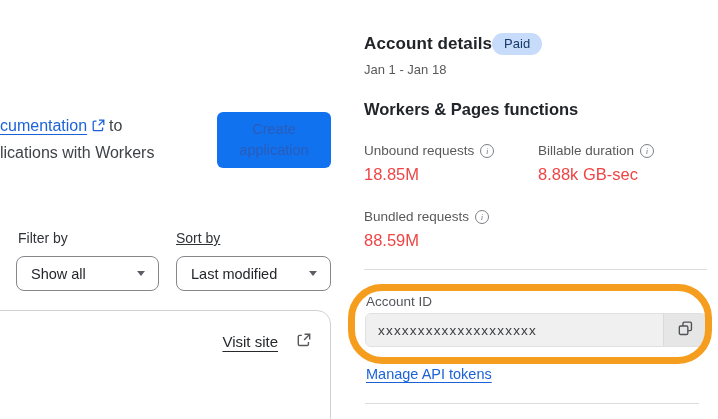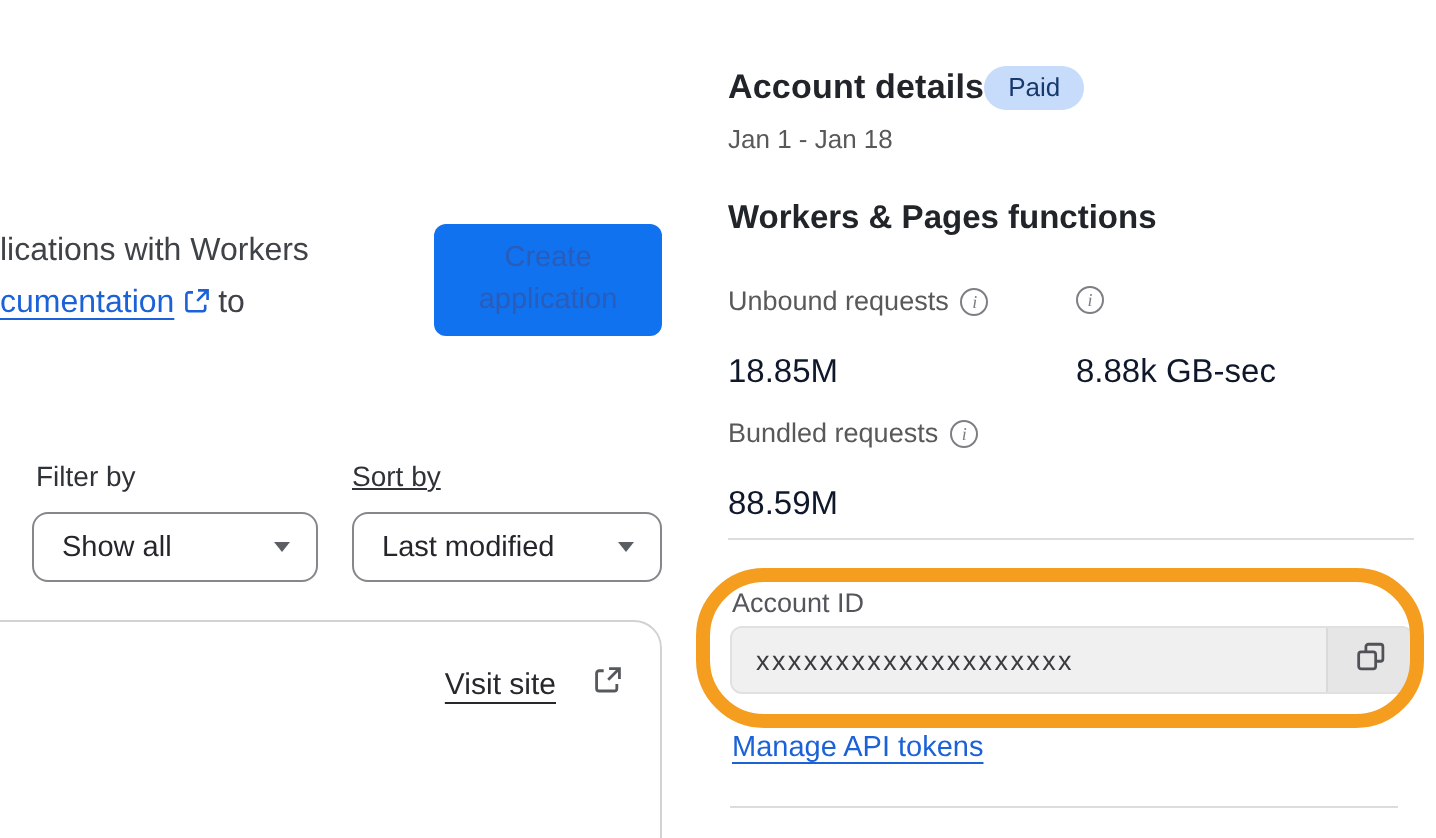--- a/index.html
+++ b/index.html
@@ -137,23 +137,22 @@
   }
 
   .stat-label {
     position: absolute;
     font-size: 13.5px; color: #595959;
     display: flex; align-items: center; gap: 6px;
     white-space: nowrap;
   }
   .stat-value {
     position: absolute;
-    font-size: 16.5px; color: #0f172a;
+    font-size: 16.5px; color: #ef4444;
     white-space: nowrap;
-    margin-top: 12px;
   }
   .info-icon {
     display: inline-flex;
     width: 14px; height: 14px;
     border: 1.2px solid #7c7f83;
     border-radius: 50%;
     align-items: center; justify-content: center;
     font-size: 9px; color: #7c7f83;
     font-family: "Liberation Serif", serif;
     font-style: italic;
@@ -218,31 +217,31 @@
     pointer-events: none;
     z-index: 10;
   }
 </style>
 </head>
 <body>
 
 <div class="frame">
 
   <div class="intro">
-    <div>lications with Workers</div>
     <div>
       <a>cumentation</a>
       <span class="ext-icon" style="color:#1b62d8">
         <svg width="13" height="13" viewBox="0 0 13 13">
             <path d="M4.5 2.2H2.4c-.7 0-1.2.5-1.2 1.2v7c0 .7.5 1.2 1.2 1.2h7c.7 0 1.2-.5 1.2-1.2V8.4" fill="none" stroke="currentColor" stroke-width="1.3"></path>
             <path d="M7 1.2h4.8V6M11.8 1.2 6.6 6.4" fill="none" stroke="currentColor" stroke-width="1.3"></path>
           </svg>
       </span>
       <span>to</span>
     </div>
+    <div>lications with Workers</div>
   </div>
 
   <button class="create-btn">Create application</button>
 
   <div class="field-label lbl-filter">Filter by</div>
   <div class="select select-filter">
     <span>Show all</span>
     <span class="caret"></span>
   </div>
 
@@ -275,20 +274,21 @@
 
     <div class="section-title">Workers &amp; Pages functions</div>
 
     <div class="stat-label" style="left:0; top:143px;">
       <span>Unbound requests</span>
       <span class="info-icon">i</span>
     </div>
     <div class="stat-value" style="left:0; top:165px;">18.85M</div>
 
     <div class="stat-label" style="left:174px; top:143px;">
+      <span>Billable duration</span>
       <span class="info-icon">i</span>
     </div>
     <div class="stat-value" style="left:174px; top:165px;">8.88k GB-sec</div>
 
     <div class="stat-label" style="left:0; top:209px;">
       <span>Bundled requests</span>
       <span class="info-icon">i</span>
     </div>
     <div class="stat-value" style="left:0; top:231px;">88.59M</div>
 

